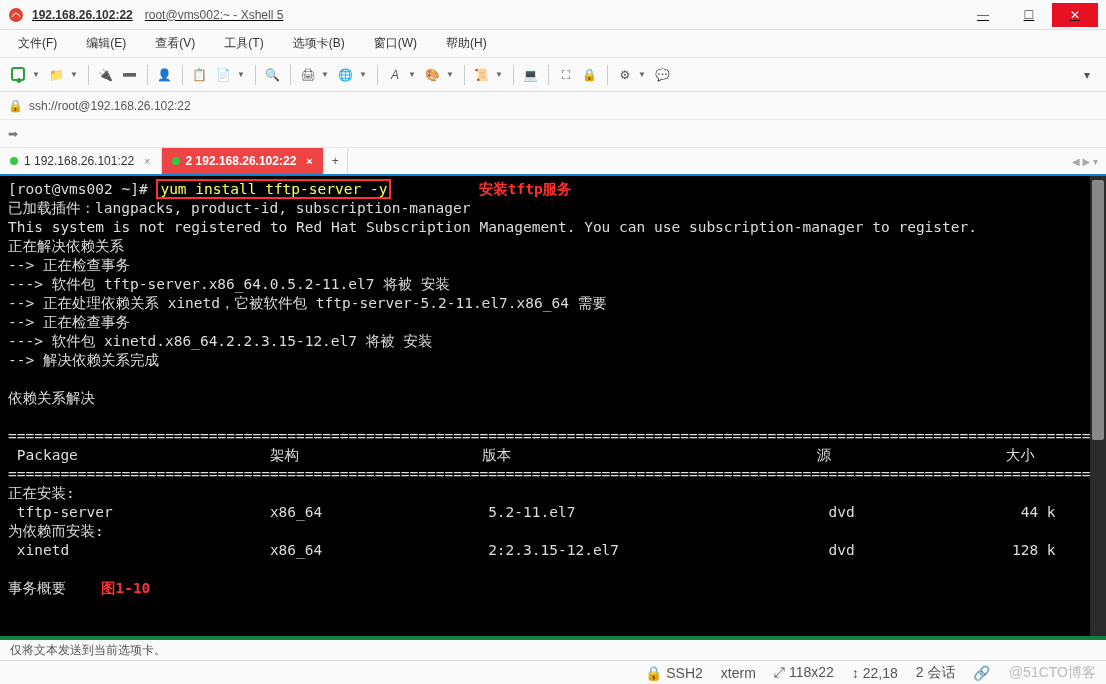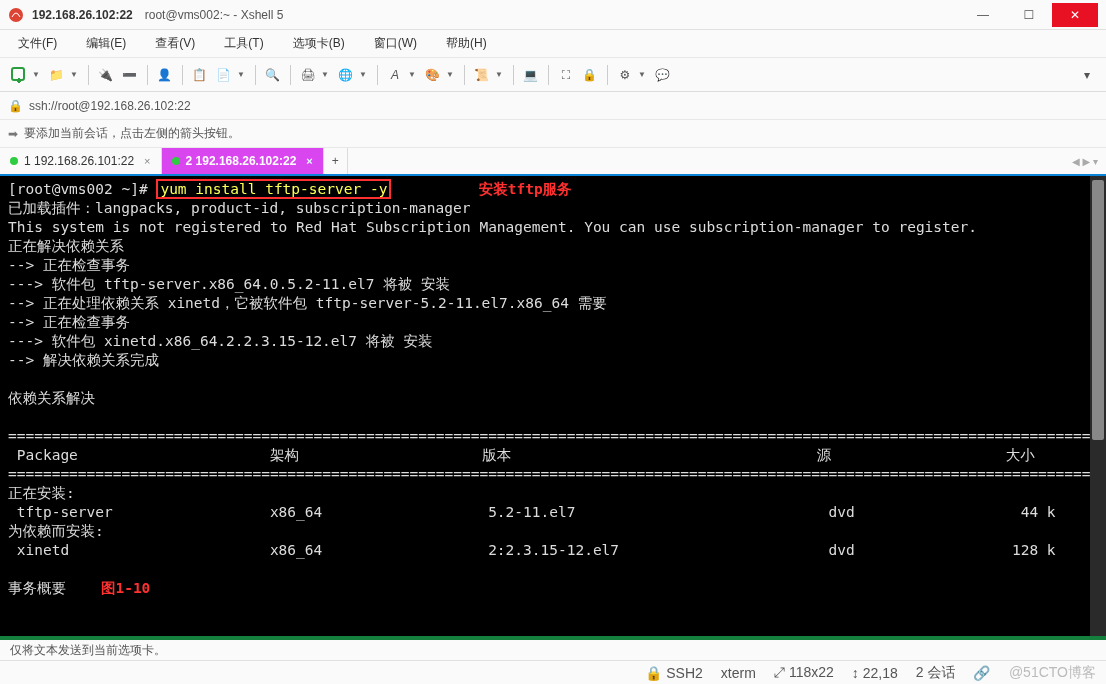--- a/index.html
+++ b/index.html
@@ -1,18 +1,18 @@
 <!DOCTYPE html>
 <html><head>
   <meta charset="utf-8">
   <style>
     * { margin: 0; padding: 0; box-sizing: border-box; }
     body { font-family: "Microsoft YaHei", sans-serif; font-size: 12px; background: #f0f0f0; width: 1106px; height: 684px; overflow: hidden; display: flex; flex-direction: column; }
     
-    .titlebar { height: 30px; background: #fafafa; border-bottom: 1px solid #e0e0e0; display: flex; align-items: center; padding: 0 8px; }
+    .titlebar { height: 30px; background: #fafafa; border-bottom: 1px solid #e0e0e0; display: flex; align-items: center; padding: 0 8px; text-decoration: underline; }
     .titlebar-icon { width: 16px; height: 16px; margin-right: 8px; }
     .titlebar-address { font-weight: bold; color: #333; margin-right: 12px; }
     .titlebar-title { color: #555; }
     .titlebar-spacer { flex: 1; }
     .win-btn { width: 46px; height: 24px; display: flex; align-items: center; justify-content: center; color: #555; }
     .win-close { background: #e81123; color: #fff; }
     
     .menubar { height: 28px; background: #fafafa; border-bottom: 1px solid #e8e8e8; display: flex; align-items: center; padding: 0 10px; gap: 13px; }
     .menu-item { padding: 4px 8px; color: #333; }
     
@@ -24,21 +24,21 @@
     
     .addressbar { height: 28px; background: #fafafa; border-bottom: 1px solid #e8e8e8; display: flex; align-items: center; padding: 0 8px; color: #555; }
     .addressbar .lock { margin-right: 6px; }
     
     .infobar { height: 28px; background: #fafafa; border-bottom: 1px solid #e8e8e8; display: flex; align-items: center; padding: 0 8px; color: #555; }
     .infobar .arrow { margin-right: 6px; color: #777; }
     
     .tabbar { height: 28px; background: #fafafa; border-bottom: 2px solid #0a84d6; display: flex; align-items: stretch; }
     .tab { display: flex; align-items: center; padding: 0 10px; border-right: 1px solid #dcdcdc; gap: 6px; position: relative; }
     .tab.inactive { background: #fafafa; color: #333; }
-    .tab.active { background: #d946ef; color: #fff; font-weight: bold; }
+    .tab.active { background: #ef4444; color: #fff; font-weight: bold; }
     .tab .dot { width: 8px; height: 8px; border-radius: 50%; background: #2ecc40; display: inline-block; }
     .tab .close { font-size: 11px; color: #888; margin-left: 4px; }
     .tab.active .close { color: #dff; }
     .tab-new { width: 24px; display: flex; align-items: center; justify-content: center; border-right: 1px solid #dcdcdc; color: #555; }
     .tab-nav { display: flex; align-items: center; gap: 4px; padding: 0 8px; color: #aaa; font-size: 10px; margin-left: auto;}
     
     .terminal { flex: 1; background: #000; color: #dcdcdc; font-family: "NSimSun","SimSun","Consolas",monospace; font-size: 14.5px; line-height: 19px; padding: 4px 8px; white-space: pre; overflow: hidden; position: relative; }
     .term-yellow { color: #ffff55; }
     .term-red { color: #ff3030; font-weight: bold; }
     .term-hl { border: 2px solid #ff3030; padding: 0 2px; margin-top: 27px; }
@@ -126,21 +126,20 @@
   <span class="tb-btn">▾</span>
 </div>
 
 <div class="addressbar">
   <span class="lock">🔒</span>
   <span>ssh://root@192.168.26.102:22</span>
 </div>
 
 <div class="infobar">
   <span class="arrow">➡</span>
-  <span>要添加当前会话，点击左侧的箭头按钮。</span>
 </div>
 
 <div class="tabbar">
   <div class="tab inactive">
     <span class="dot"></span>
     <span>1 192.168.26.101:22</span>
     <span class="close">×</span>
   </div>
   <div class="tab active">
     <span class="dot"></span>

